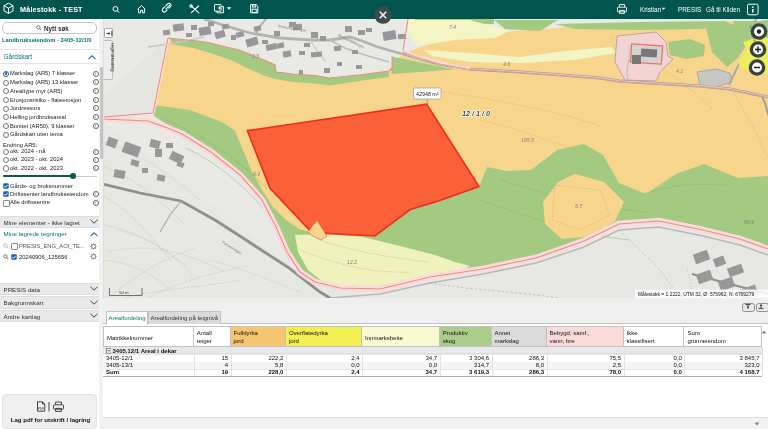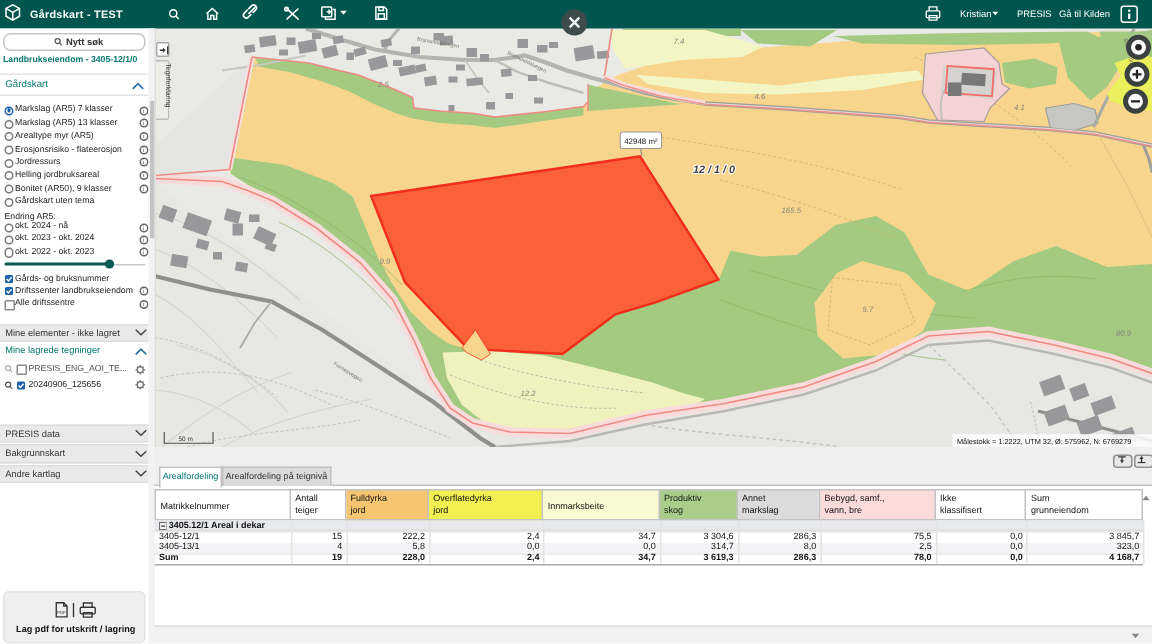--- a/index.html
+++ b/index.html
@@ -254,21 +254,21 @@
       </g>
 
       <path d="M661.5 7.8 l2 2.3 2 -2.3 z" fill="#fff"></path>
 
       <g stroke="#fff" stroke-width="1" fill="none">
         <rect x="747.5" y="4.2" width="10.6" height="10.6" rx="1.6"></rect>
       </g>
       <circle cx="752.8" cy="7.1" r="0.85" fill="#fff"></circle>
         <line x1="752.8" y1="9" x2="752.8" y2="12.6" stroke="#fff" stroke-width="1.5"></line>
     </svg>
-    <div class="ttl">Gårdskart - TEST</div>
+    <div class="ttl">Målestokk - TEST</div>
     <div class="rtxt" style="left:640px;">Kristian</div>
     <div class="rtxt" style="left:678px;">PRESIS</div>
     <div class="rtxt" style="left:706px;">Gå til Kilden</div>
   </div>
   <div id="sidebar">
 
     <div class="abs" style="left:2px;top:3px;width:93px;height:10px;border:1px solid #C6C6C6;border-radius:5px;background:#fff;">
       <svg class="abs" style="left:33px;top:2px" width="6" height="6" viewBox="0 0 6 6">
           <circle cx="2.4" cy="2.4" r="1.7" stroke="#555" stroke-width="0.8" fill="none"></circle>
           <line x1="3.6" y1="3.6" x2="5.2" y2="5.2" stroke="#555" stroke-width="0.8"></line>

